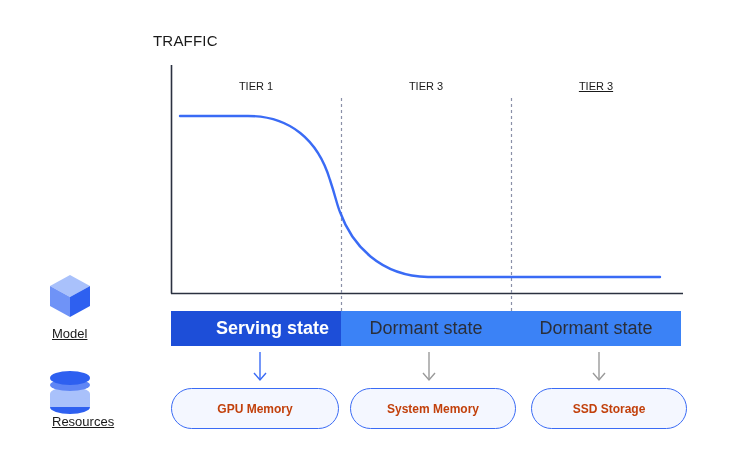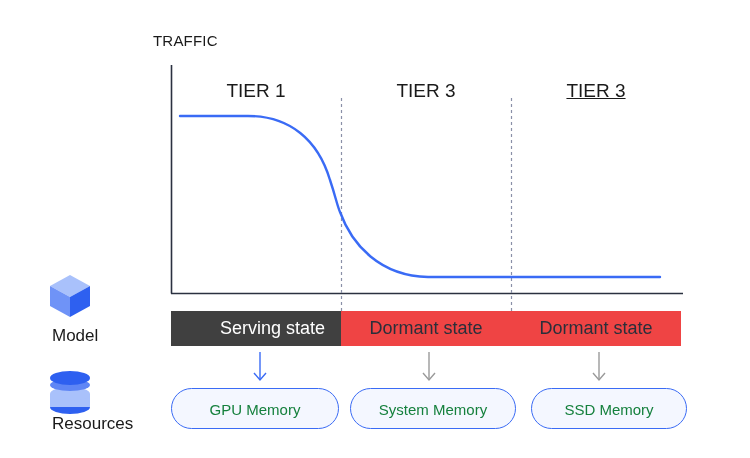--- a/index.html
+++ b/index.html
@@ -1,27 +1,27 @@
 <!DOCTYPE html>
 <html><head>
 <meta charset="utf-8">
 <style>
   html, body { margin:0; padding:0; background:#ffffff; }
   body { width:750px; height:458px; position:relative; overflow:hidden;
          font-family:"Liberation Sans", "DejaVu Sans", sans-serif; color:#1f1f1f; }
   .abs { position:absolute; }
   .axis-title { left:153px; top:32px; font-size:15px; letter-spacing:0.2px; color:#1a1a1a; }
-  .tier-label { top:80px; font-size:19px; color:#1a1a1a; width:170px; text-align:center; }
+  .tier-label { top:80px; font-size:11px; color:#1a1a1a; width:170px; text-align:center; }
   svg.chart { position:absolute; left:0; top:0; }
   .state-bar { top:311px; height:35px; font-size:18px; line-height:35px; text-align:center; }
-  .state-serving { left:171px; width:203px; background:#404040; color:#ffffff; }
-  .state-dormant { background:#ef4444; color:#2a2f3a; width:170px; }
+  .state-serving { left:171px; width:203px; background:#1d4ed8; color:#ffffff;font-weight:bold; }
+  .state-dormant { background:#3b82f6; color:#2a2f3a; width:170px; }
   .pill { top:388px; height:41px; border:1.6px solid #3a6bf5; border-radius:21px; background:#f4f7ff;
-          color:#15803d; font-size:15px; font-weight:normal; line-height:41px; text-align:center; box-sizing:border-box; }
-  .side-label { font-size:17px; color:#1a1a1a; }
+          color:#c2410c; font-size:12px; font-weight:bold; line-height:41px; text-align:center; box-sizing:border-box; }
+  .side-label { font-size:13px; color:#1a1a1a;text-decoration:underline; }
 </style>
 </head>
 <body>
 
 <div class="abs axis-title">TRAFFIC</div>
 
 <div class="abs tier-label" style="left:171px;">TIER 1</div>
 <div class="abs tier-label" style="left:341px;">TIER 3</div>
 <div class="abs tier-label" style="left:511px;text-decoration:underline;">TIER 3</div>
 
@@ -65,13 +65,13 @@
 
 <div class="abs side-label" style="left:52px; top:326px;">Model</div>
 <div class="abs side-label" style="left:52px; top:414px;">Resources</div>
 
 <div class="abs state-bar state-serving">Serving state</div>
 <div class="abs state-bar state-dormant" style="left:341px;">Dormant state</div>
 <div class="abs state-bar state-dormant" style="left:511px;">Dormant state</div>
 
 <div class="abs pill" style="left:171px; width:168px;">GPU Memory</div>
 <div class="abs pill" style="left:350px; width:166px;">System Memory</div>
-<div class="abs pill" style="left:531px; width:156px;">SSD Memory</div>
+<div class="abs pill" style="left:531px; width:156px;">SSD Storage</div>
 
 </body></html>

